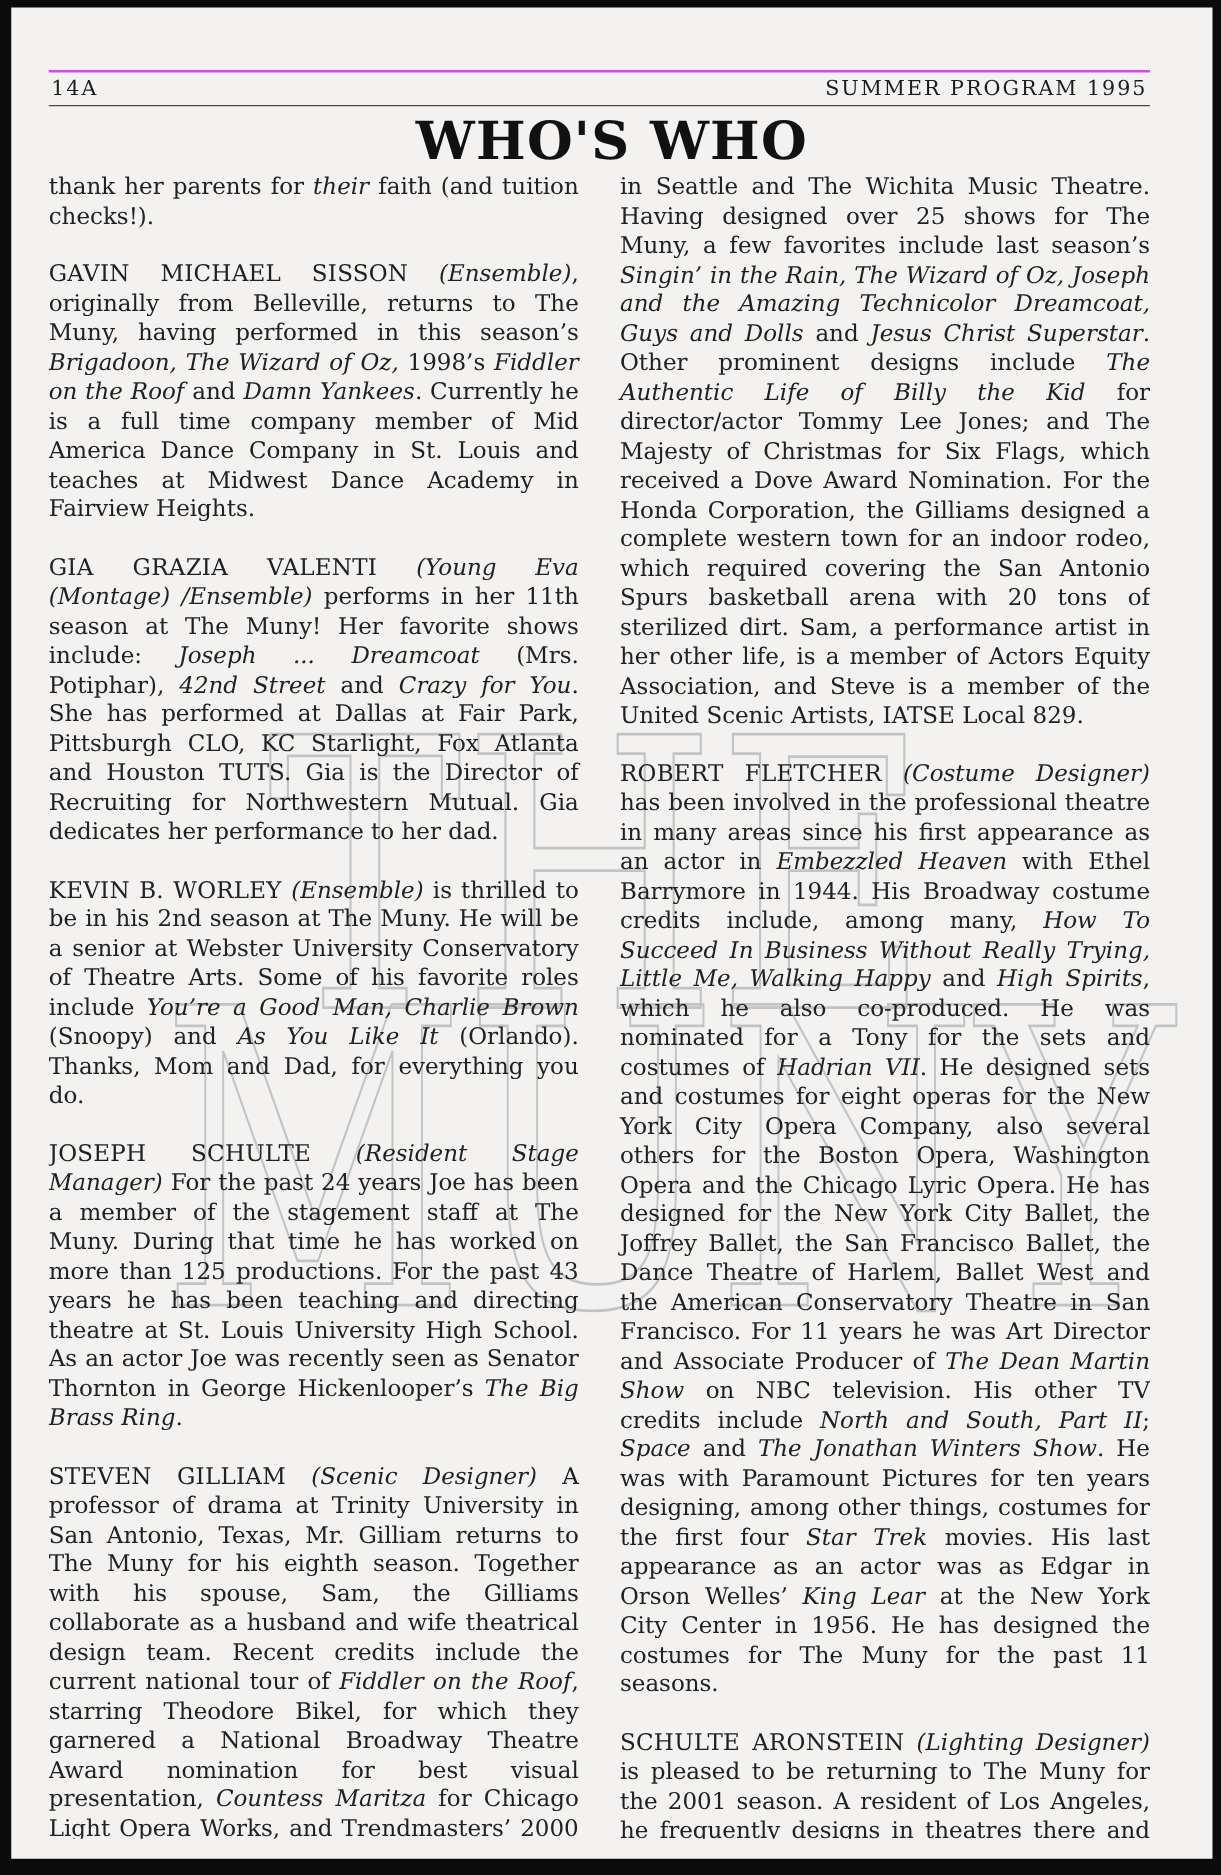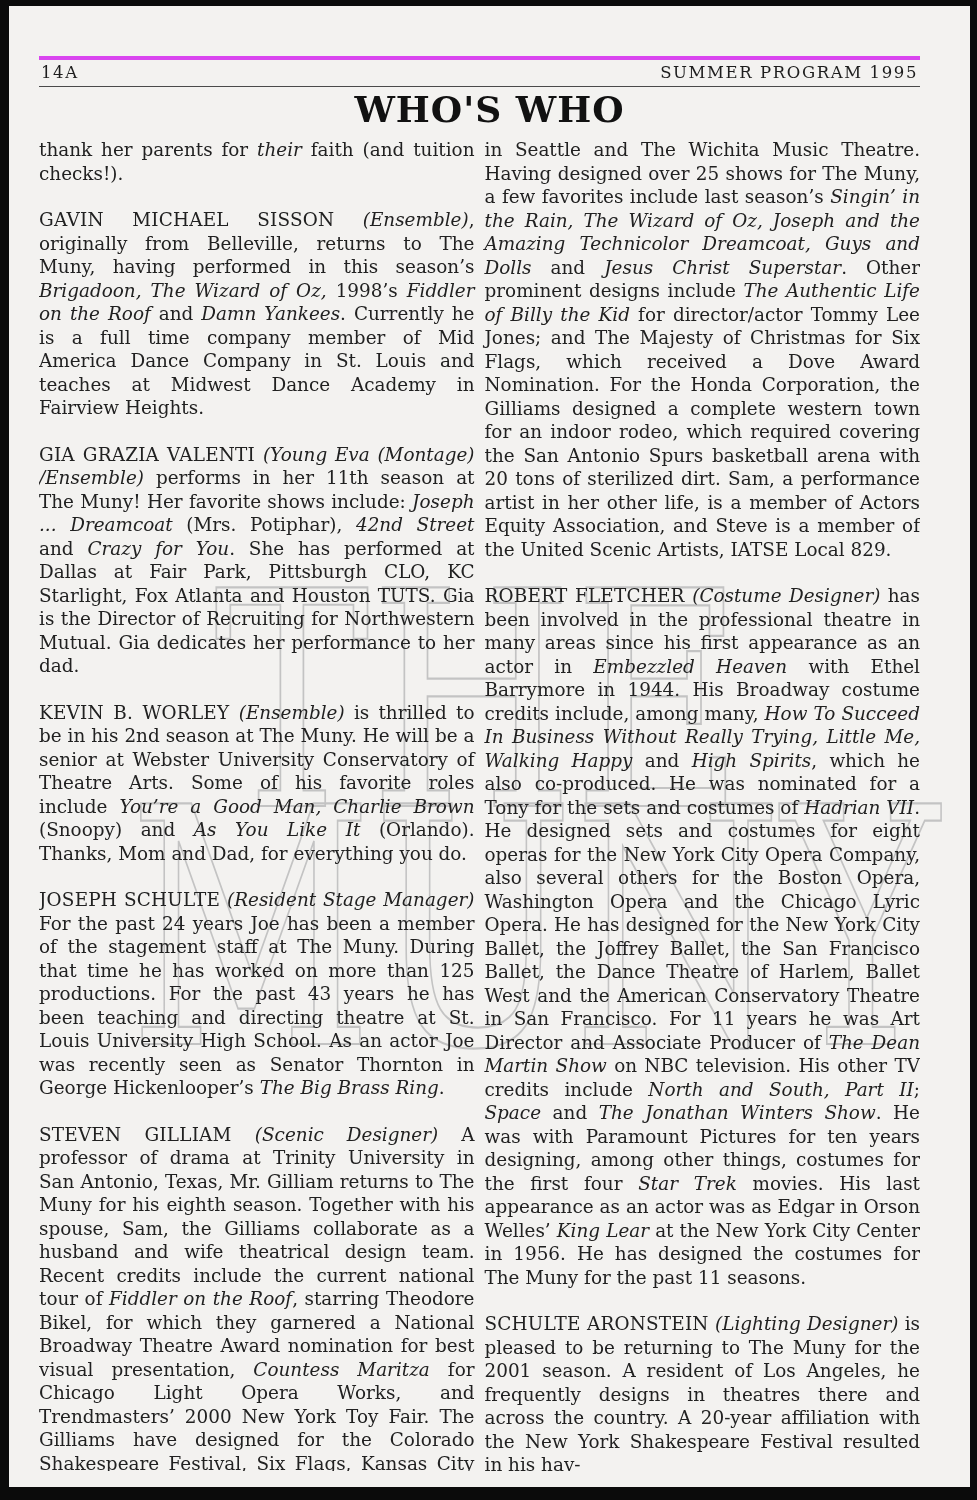--- a/index.html
+++ b/index.html
@@ -20,36 +20,36 @@
     position:absolute;top:0;left:0;width:100%;height:100%;
     z-index:0;pointer-events:none;
   }
   
   .header{
     position:absolute;top:50px;left:30px;right:50px;
     z-index:2;
   }
   .header-row{
     display:flex;justify-content:space-between;align-items:baseline;
-    border-top:4px solid #d946ef;
+    border-top:2px solid #d946ef;
     border-bottom:1.5px solid #4a4a4a;
     padding:3px 2px 4px 2px;
     font-size:16.5px;letter-spacing:1.6px;color:#1d1d1d;
   }
   .page-title{
     position:absolute;top:82px;left:0;right:0;
     text-align:center;
-    font-size:36px;font-weight:bold;letter-spacing:1px;
+    font-size:42px;font-weight:bold;letter-spacing:1px;
     color:#111;
     z-index:2;
   }
   
   .columns{
     position:absolute;top:132px;left:30px;right:50px;bottom:16px;
-    display:flex;gap:10px;
+    display:flex;gap:33px;
     z-index:1;
     overflow:hidden;
   }
   .col{
     flex:1 1 0;
     text-align:justify;
     font-size:18.4px;
     line-height:23.5px;
     color:#212121;
   }

